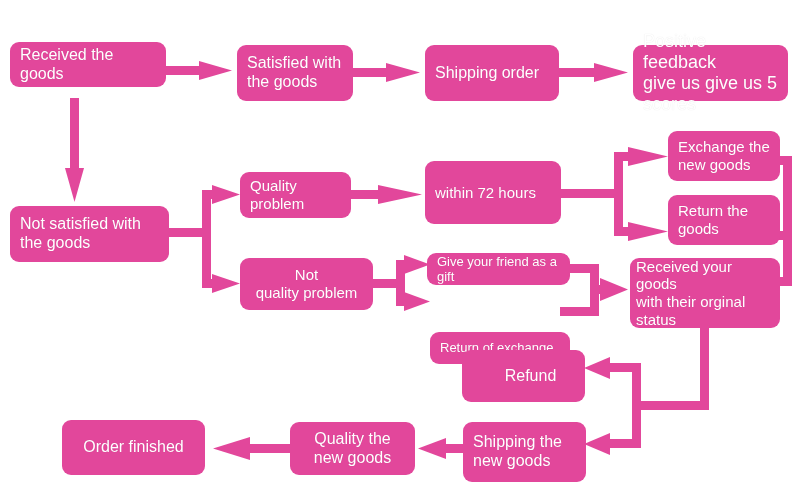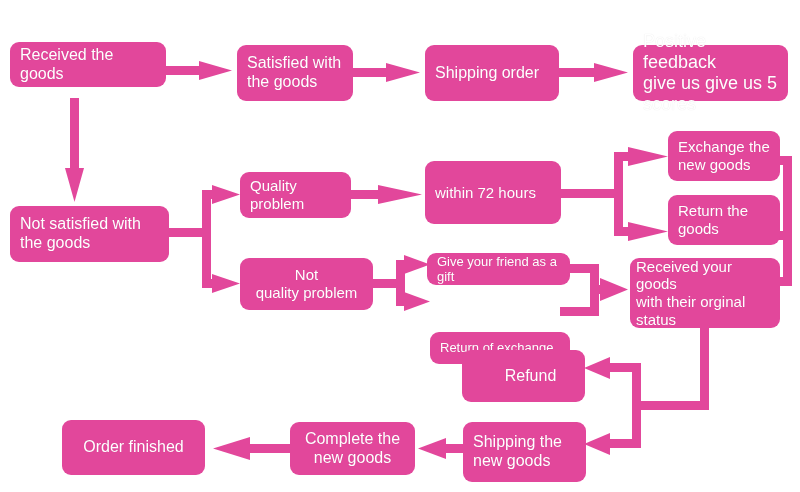--- a/index.html
+++ b/index.html
@@ -202,21 +202,21 @@
 
   <div class="node left fs16" style="left:463px; top:422px; width:123px; height:60px;">
     <span>
       <span>Shipping the</span>
       <span>new goods</span>
     </span>
   </div>
 
   <div class="node center fs16" style="left:290px; top:422px; width:125px; height:53px;">
     <span>
-      <span>Complete the</span>
+      <span>Quality the</span>
       <span>new goods</span>
     </span>
   </div>
 
   <div class="node center fs16" style="left:62px; top:420px; width:143px; height:55px;">
     <span>Order finished</span>
   </div>
 
 </div>
 

